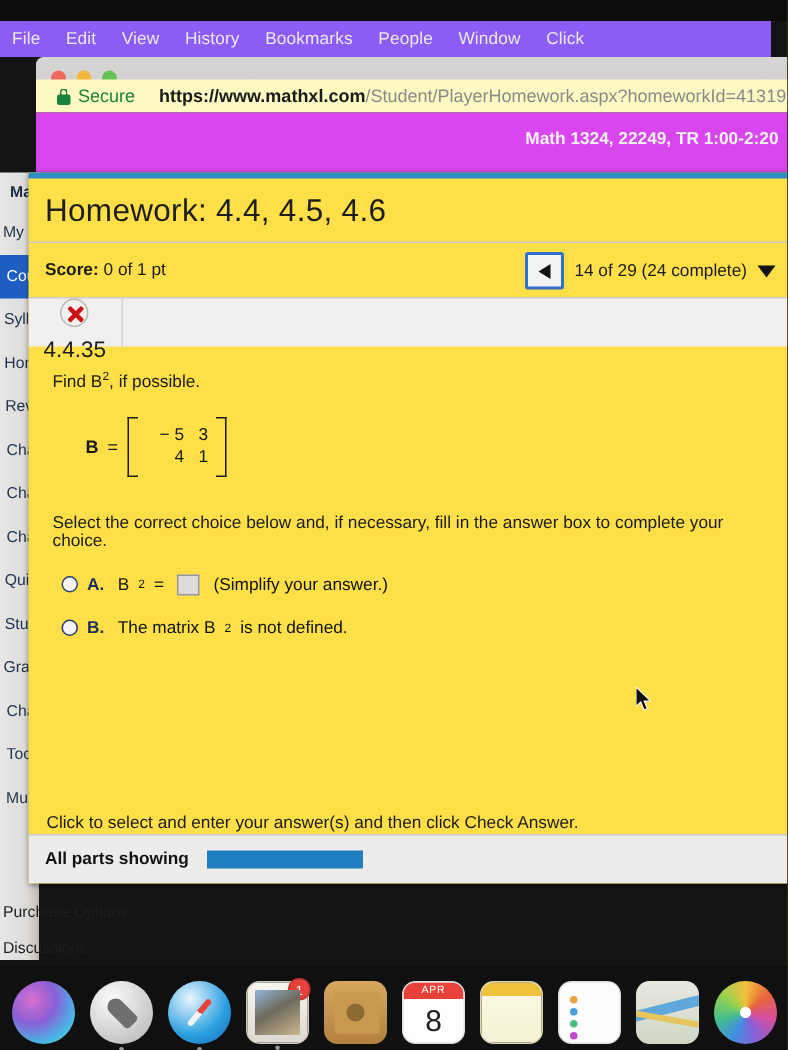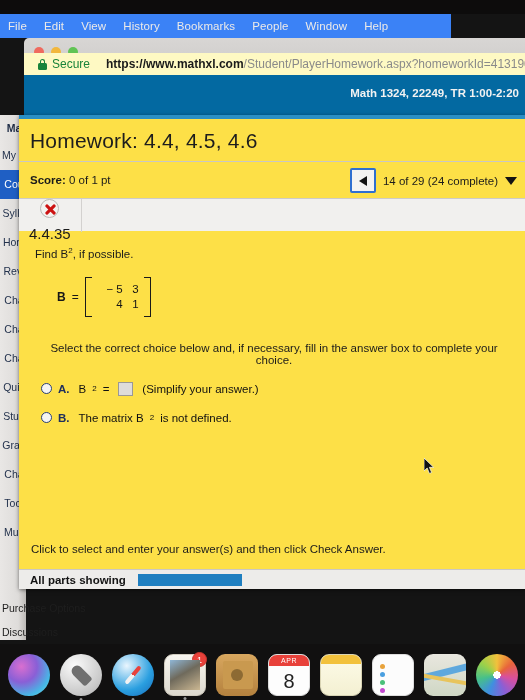--- a/index.html
+++ b/index.html
@@ -12,22 +12,22 @@
   #screen {
     position: relative;
     width: 525px; height: 700px;
     background: #141414;
     overflow: hidden;
   }
 
   
   #menubar {
     position: absolute; left: 0; top: 14px;
-    width: 451px; height: 24px;
-    background: #3b82f6;
+    width: 514px; height: 24px;
+    background: #8b5cf6;
     display: flex; align-items: center;
     padding-left: 8px;
     gap: 17px;
   }
   #menubar .mi {
     color: #eceae8;
     font-size: 11.5px;
     white-space: nowrap;
     letter-spacing: .1px;
   }
@@ -66,21 +66,21 @@
   #lockIcon .body { position: absolute; bottom: 0; left: 0; width: 9px; height: 7px; background: #18833a; border-radius: 1.5px; }
   #lockIcon .shackle { position: absolute; top: 0; left: 2px; width: 5px; height: 6px; border: 1.6px solid #18833a; border-bottom: none; border-radius: 3px 3px 0 0; }
   #secureLabel { color: #18833a; font-size: 12px; margin-right: 16px; white-space: nowrap; }
   #urlText { font-size: 12px; color: #8a8a8a; white-space: nowrap; }
   #urlText b { color: #1a1a1a; font-weight: bold; }
 
   
   #pagedark {
     position: absolute; left: 24px; top: 75px;
     width: 501px; height: 40px;
-    background: #0369a1;
+    background: #d946ef;
   }
   #courseLabel {
     position: absolute; right: 6px; top: 12px;
     font-size: 11.5px; font-weight: bold; color: #f2f2f2;
     white-space: nowrap;
   }
 
   
   #leftnav {
     position: absolute; left: 0; top: 115px;
@@ -196,21 +196,21 @@
   .brk.right { border-left: none; }
   .mgrid {
     display: grid;
     grid-template-columns: 26px 16px;
     row-gap: 3px;
     padding: 0 5px;
     font-size: 11.5px; color: #151515;
     text-align: right;
   }
 
-  #selectLine { font-size: 11.5px; color: #1b1b1b; margin: 22px 0 0 4px; text-align: center; }
+  #selectLine { font-size: 11.5px; color: #1b1b1b; margin: 22px 0 0 4px; }
 
   .choice {
     display: flex; align-items: center;
     margin: 16px 0 0 10px;
     gap: 6px;
     font-size: 11.5px; color: #111;
   }
   .radio {
     width: 11px; height: 11px; border-radius: 50%;
     border: 1.4px solid #2b3f73; background: #f6f5f3;
@@ -225,21 +225,21 @@
     vertical-align: -2px;
     margin: 0 3px;
   }
 
   #hintLine {
     position: absolute; left: 12px; top: 424px;
     font-size: 11.5px; color: #1b1b1b;
   }
   #footerBar {
     position: absolute; left: 0; bottom: 0;
-    width: 506px; height: 20px;
+    width: 506px; height: 33px;
     border-top: 1px solid #c9c7c5;
     background: #edecea;
     display: flex; align-items: center;
     padding: 0 10px 0 11px;
   }
   #allParts { font-size: 11.5px; font-weight: bold; color: #131313; }
   #progBar {
     width: 104px; height: 12px;
     background: #1f7fc0;
     margin-left: 12px;
@@ -359,21 +359,21 @@
   <div id="topblack"></div>
 
   <div id="menubar">
     <span class="mi">File</span>
     <span class="mi">Edit</span>
     <span class="mi">View</span>
     <span class="mi">History</span>
     <span class="mi">Bookmarks</span>
     <span class="mi">People</span>
     <span class="mi">Window</span>
-    <span class="mi">Help</span>
+    <span class="mi">Click</span>
   </div>
 
   <div id="browser">
     <div id="lights">
       <span class="light l-red"></span>
       <span class="light l-yel"></span>
       <span class="light l-grn"></span>
     </div>
   </div>
 

